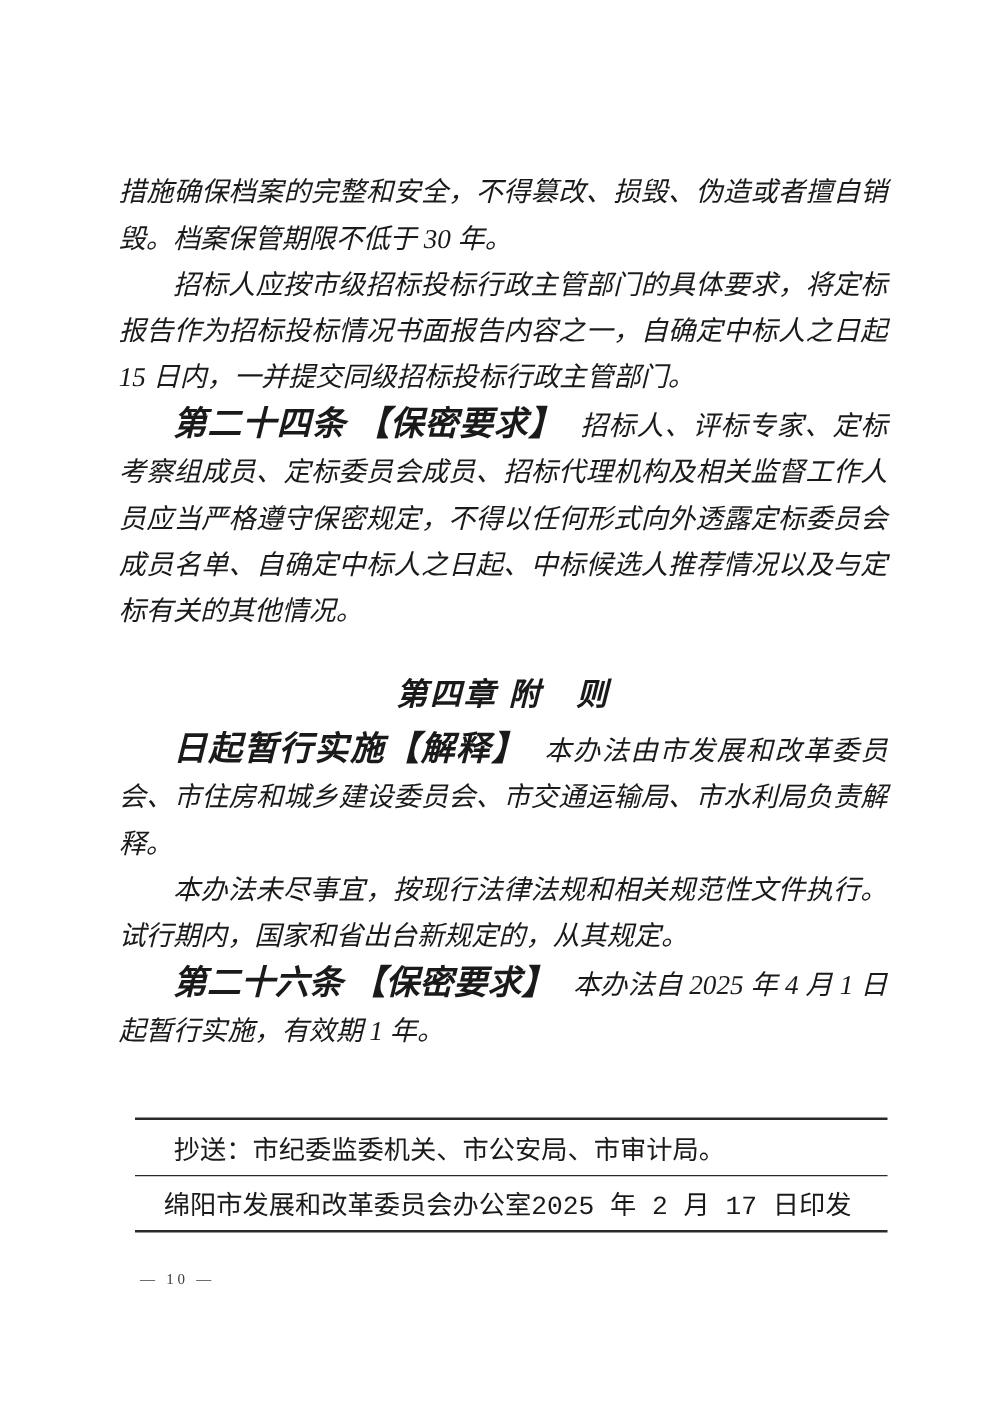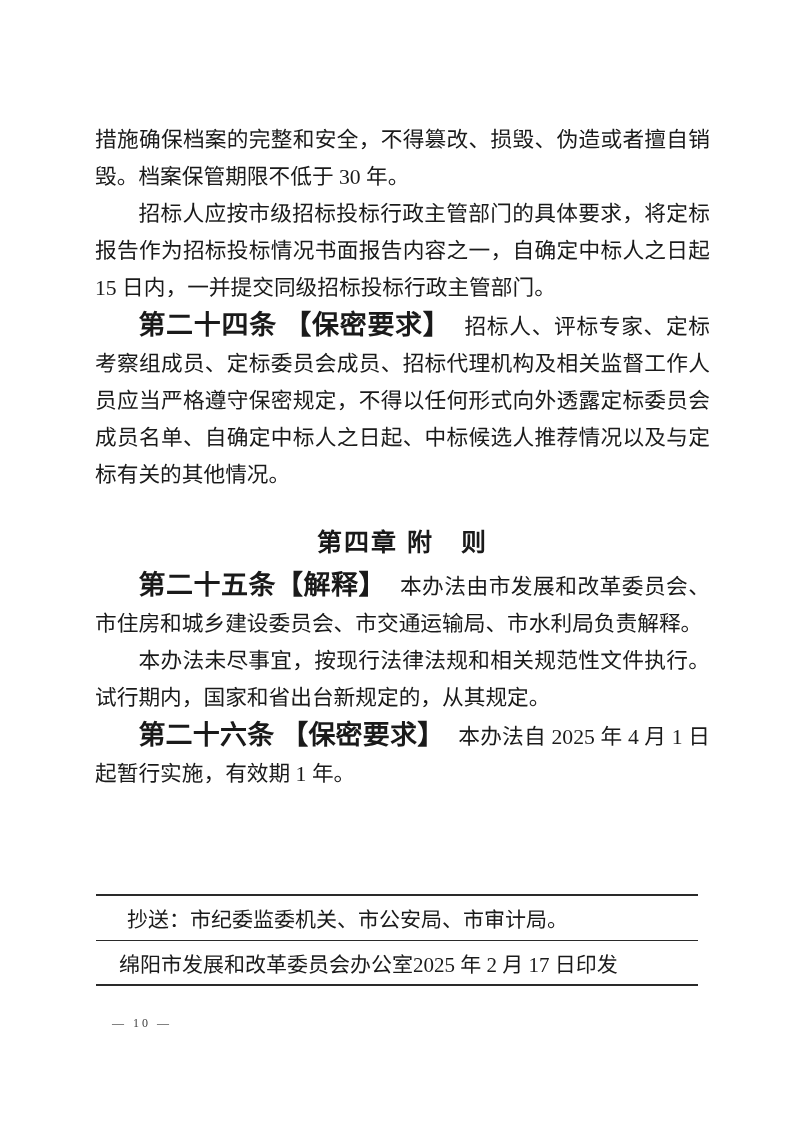--- a/index.html
+++ b/index.html
@@ -12,25 +12,26 @@
     width: 793px;
     height: 1122px;
     background: #ffffff;
     overflow: hidden;
     font-family: "Liberation Serif", "DejaVu Serif", serif;
     color: #1a1a1a;
   }
   .content {
     position: absolute;
     left: 95px;
-    top: 122px;
+    top: 136px;
     width: 615px;
     font-size: 21.7px;
     line-height: 37px;
     text-align: justify;
+    font-style: italic;
   }
   .content p {
     margin: 0;
   }
   .content p.indent {
     text-indent: 2em;
   }
   .lead {
     font-weight: bold;
     font-size: 27px;
@@ -44,25 +45,26 @@
     font-family: "Liberation Sans", "DejaVu Sans", sans-serif;
     font-weight: bold;
     font-size: 25px;
     line-height: 37px;
     text-align: center;
     margin: 30px 0 6px 0;
     letter-spacing: 2px;
   }
   .footer {
     position: absolute;
-    left: 96px;
+    left: 108px;
     top: 894px;
     width: 602px;
     font-size: 21px;
     color: #1a1a1a;
+    font-family: Liberation Mono, monospace;
   }
   .rule {
     width: 100%;
     background: #2a2a2a;
   }
   .rule-thick { height: 2px; }
   .rule-thin  { height: 1px; }
   .cc-row {
     box-sizing: border-box;
     height: 44px;
@@ -96,21 +98,21 @@
   <div class="content">
 
     <p><span>措施确保档案的完整和安全，不得篡改、损毁、伪造或者擅自销毁。档案保管期限不低于 30 年。</span></p>
 
     <p class="indent"><span>招标人应按市级招标投标行政主管部门的具体要求，将定标报告作为招标投标情况书面报告内容之一，自确定中标人之日起 15 日内，一并提交同级招标投标行政主管部门。</span></p>
 
     <p class="indent"><span class="lead">第二十四条 【保密要求】</span><span>招标人、评标专家、定标考察组成员、定标委员会成员、招标代理机构及相关监督工作人员应当严格遵守保密规定，不得以任何形式向外透露定标委员会成员名单、自确定中标人之日起、中标候选人推荐情况以及与定标有关的其他情况。</span></p>
 
     <h2 class="chapter">第四章 附　则</h2>
 
-    <p class="indent"><span class="lead">第二十五条【解释】</span><span>本办法由市发展和改革委员会、市住房和城乡建设委员会、市交通运输局、市水利局负责解释。</span></p>
+    <p class="indent"><span class="lead">日起暂行实施【解释】</span><span>本办法由市发展和改革委员会、市住房和城乡建设委员会、市交通运输局、市水利局负责解释。</span></p>
 
     <p class="indent"><span>本办法未尽事宜，按现行法律法规和相关规范性文件执行。试行期内，国家和省出台新规定的，从其规定。</span></p>
 
     <p class="indent"><span class="lead">第二十六条 【保密要求】</span><span>本办法自 2025 年 4 月 1 日起暂行实施，有效期 1 年。</span></p>
 
   </div>
 
   <div class="footer">
     <div class="rule rule-thick"></div>
     <div class="cc-row">

